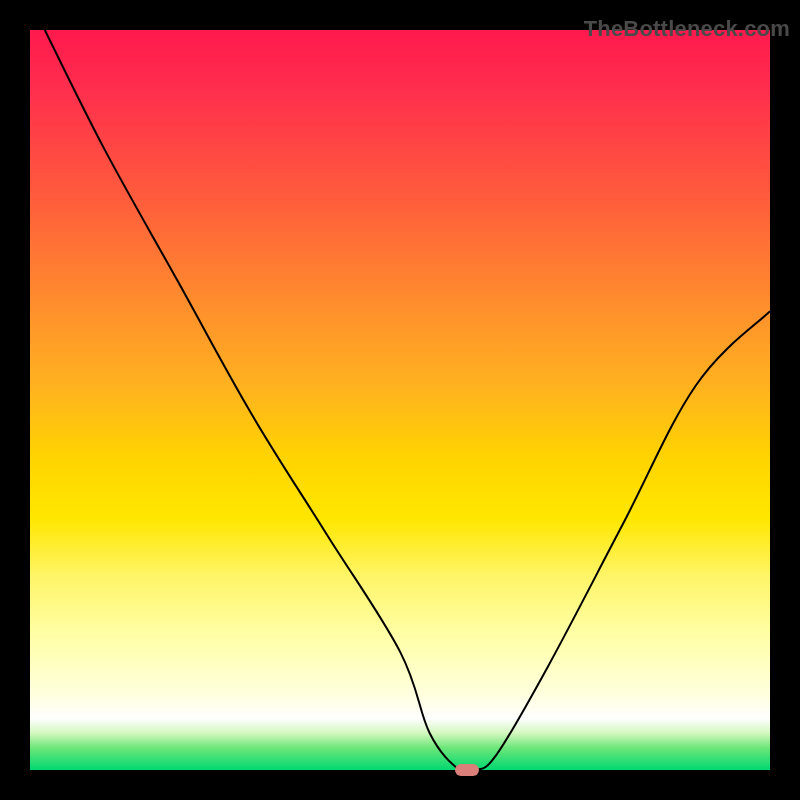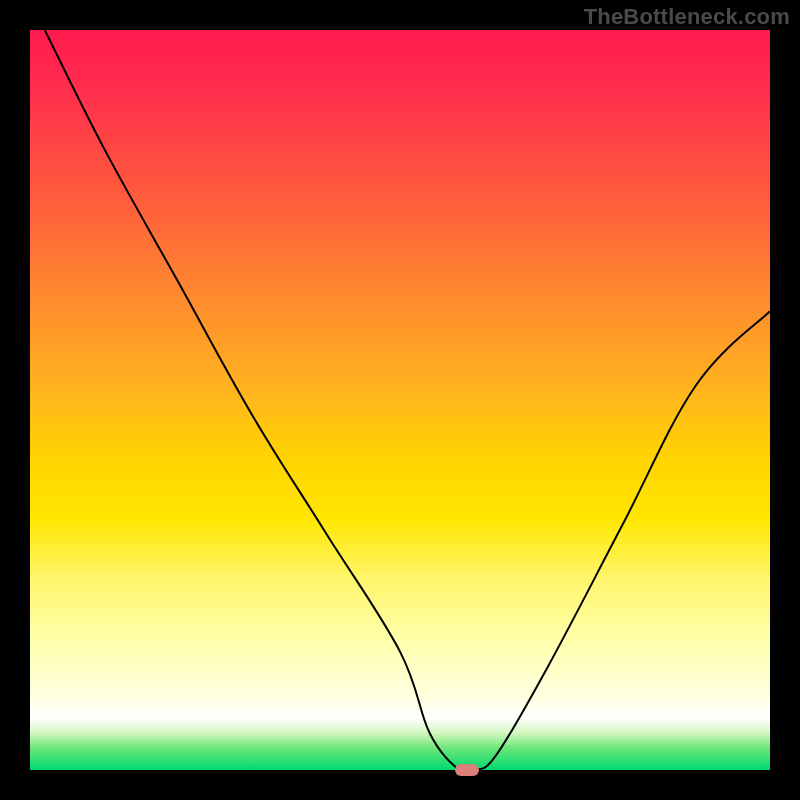--- a/index.html
+++ b/index.html
@@ -12,21 +12,21 @@
     font-family: Arial, Helvetica, sans-serif;
   }
   .frame {
     position: relative;
     width: 800px;
     height: 800px;
     background: #000;
   }
   .watermark {
     position: absolute;
-    top: 4px;
+    top: 16px;
     right: 10px;
     color: #4a4a4a;
     font-size: 22px;
     font-weight: 600;
     z-index: 10;
     letter-spacing: 0.2px;
   }
   .plot-area {
     position: absolute;
     left: 30px;

